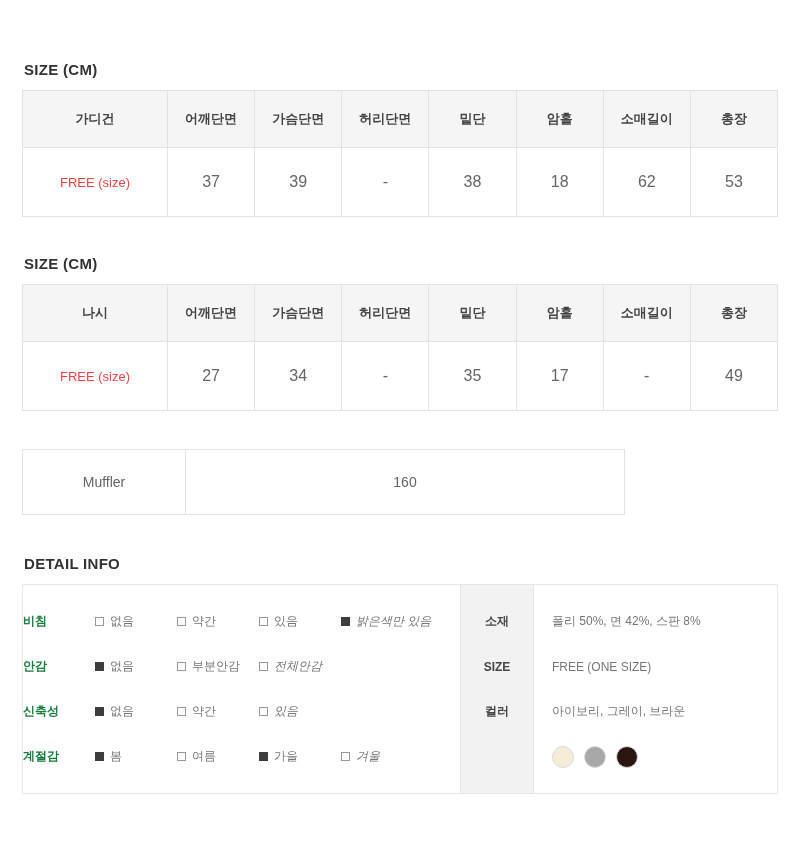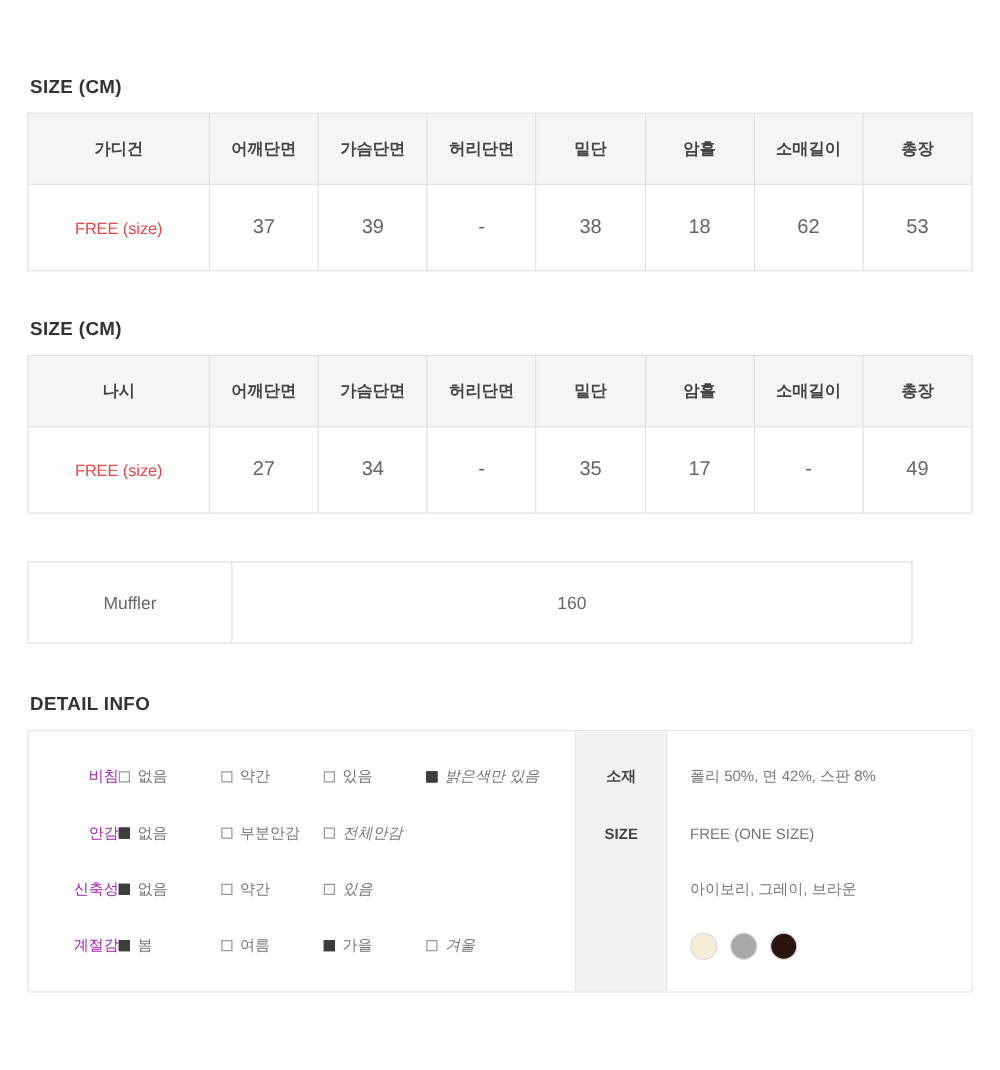--- a/index.html
+++ b/index.html
@@ -56,21 +56,21 @@
   table.size-table th.first-col,
   table.size-table td.first-col {
     width: 142px;
     font-size: 13px;
   }
   table.size-table td.first-col {
     color: #ef4444;
   }
 
   table.muffler-table {
-    width: 708px;
+    width: 603px;
     border-collapse: collapse;
     table-layout: fixed;
     border: 1px solid #e2e2e2;
     margin-bottom: 40px;
   }
   table.muffler-table td {
     height: 62px;
     border: 1px solid #e2e2e2;
     text-align: center;
     vertical-align: middle;
@@ -102,24 +102,24 @@
     padding: 14px 0 14px 0;
   }
   .detail-row {
     display: flex;
     align-items: center;
     height: 45px;
   }
   .detail-row .row-label {
     width: 72px;
     min-width: 72px;
-    text-align: right;
+    text-align: left;
     font-size: 12px;
-    font-weight: normal;
-    color: #a21caf;
+    font-weight: bold;
+    color: #15803d;
     background: transparent;
   }
   .opts {
     display: flex;
     align-items: center;
     flex: 1;
   }
   .opt {
     display: flex;
     align-items: center;
@@ -344,20 +344,21 @@
             </div>
         </div>
       </div>
     </div>
 
     <div class="detail-right">
       <div class="dr-labels">
         <div class="dr-pad-top"></div>
         <div class="dr-cell">소재</div>
         <div class="dr-cell">SIZE</div>
+        <div class="dr-cell">컬러</div>
       </div>
       <div class="dr-values">
         <div class="dr-pad-top"></div>
         <div class="dr-vcell">폴리 50%, 면 42%, 스판 8%</div>
         <div class="dr-vcell">FREE (ONE SIZE)</div>
         <div class="dr-vcell">아이보리, 그레이, 브라운</div>
         <div class="swatches">
           <span class="swatch" style="background: rgb(246, 237, 214);"></span>
           <span class="swatch" style="background: rgb(168, 168, 168);"></span>
           <span class="swatch" style="background: rgb(42, 21, 16);"></span>

